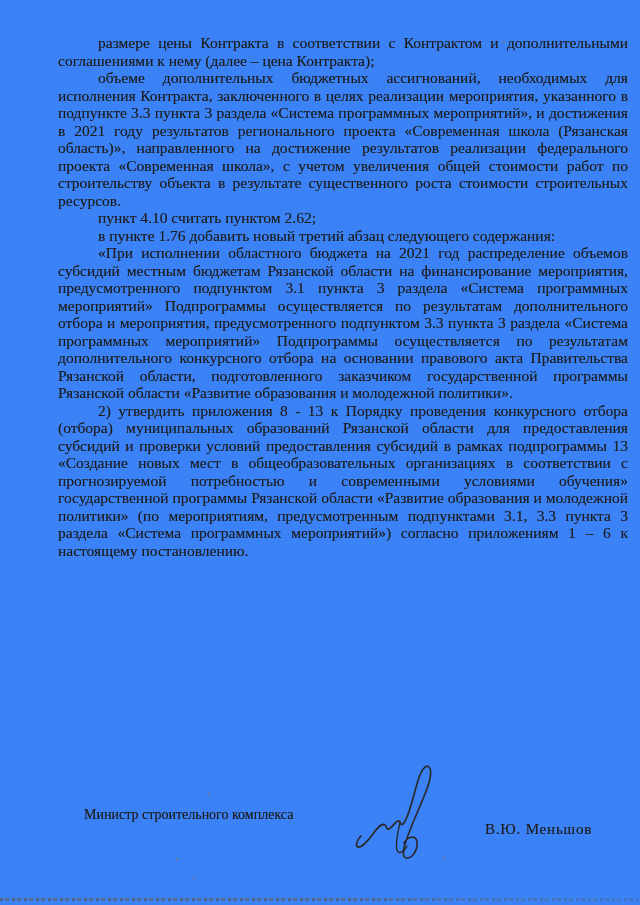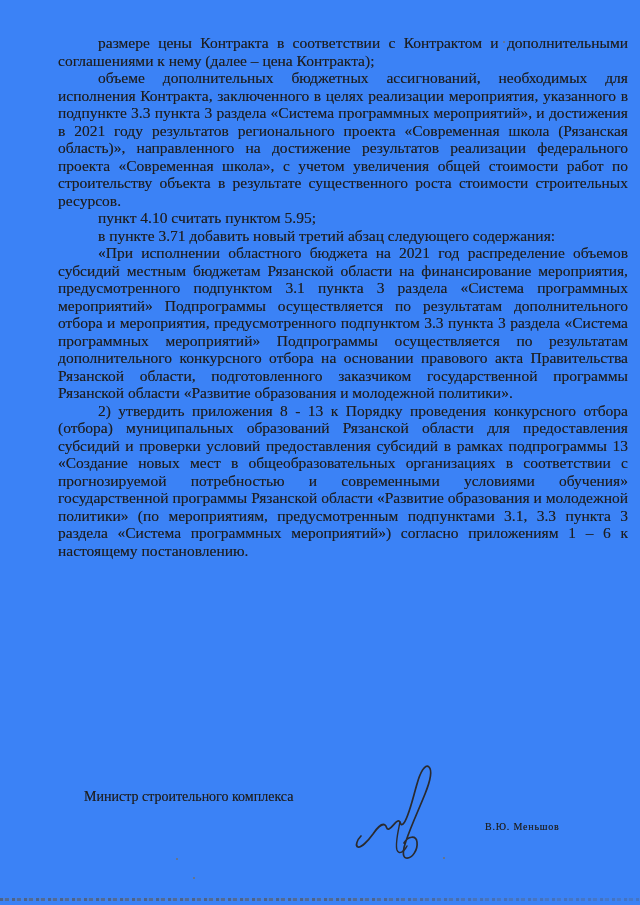--- a/index.html
+++ b/index.html
@@ -27,31 +27,31 @@
     text-shadow: 0 0 0.5px rgba(30,30,30,0.55);
   }
   .content p {
     margin: 0;
     padding: 0;
     text-indent: 40px;
   }
   .sig-label {
     position: absolute;
     left: 84px;
-    top: 788px;
+    top: 806px;
     font-size: 14px;
     line-height: 17px;
     color: #1e1e1e;
     text-shadow: 0 0 0.5px rgba(30,30,30,0.55);
   }
   .sig-name {
     position: absolute;
     left: 485px;
     top: 821px;
-    font-size: 10px;
+    font-size: 15px;
     letter-spacing: 0.8px;
     color: #1e1e1e;
     text-shadow: 0 0 0.5px rgba(30,30,30,0.55);
     white-space: nowrap;
     font-family: Liberation Serif, serif;
   }
   .sig-svg {
     position: absolute;
     left: 345px;
     top: 746px;
@@ -80,22 +80,22 @@
   }
 </style>
 </head>
 <body>
 
 <div class="page">
 
   <div class="content">
     <p>размере цены Контракта в соответствии с Контрактом и дополнительными соглашениями к нему (далее – цена Контракта);</p>
     <p>объеме дополнительных бюджетных ассигнований, необходимых для исполнения Контракта, заключенного в целях реализации мероприятия, указанного в подпункте 3.3 пункта 3 раздела «Система программных мероприятий», и достижения в 2021 году результатов регионального проекта «Современная школа (Рязанская область)», направленного на достижение результатов реализации федерального проекта «Современная школа», с учетом увеличения общей стоимости работ по строительству объекта в результате существенного роста стоимости строительных ресурсов.</p>
-    <p>пункт 4.10 считать пунктом 5.95;</p>
-    <p>в пункте 3.71 добавить новый третий абзац следующего содержания:</p>
+    <p>пункт 4.10 считать пунктом 2.62;</p>
+    <p>в пункте 1.76 добавить новый третий абзац следующего содержания:</p>
     <p>«При исполнении областного бюджета на 2021 год распределение объемов субсидий местным бюджетам Рязанской области на финансирование мероприятия, предусмотренного подпунктом 3.1 пункта 3 раздела «Система программных мероприятий» Подпрограммы осуществляется по результатам дополнительного отбора и мероприятия, предусмотренного подпунктом 3.3 пункта 3 раздела «Система программных мероприятий» Подпрограммы осуществляется по результатам дополнительного конкурсного отбора на основании правового акта Правительства Рязанской области, подготовленного заказчиком государственной программы Рязанской области «Развитие образования и молодежной политики».</p>
     <p>2) утвердить приложения 8 - 13 к Порядку проведения конкурсного отбора (отбора) муниципальных образований Рязанской области для предоставления субсидий и проверки условий предоставления субсидий в рамках подпрограммы 13 «Создание новых мест в общеобразовательных организациях в соответствии с прогнозируемой потребностью и современными условиями обучения» государственной программы Рязанской области «Развитие образования и молодежной политики» (по мероприятиям, предусмотренным подпунктами 3.1, 3.3 пункта 3 раздела «Система программных мероприятий») согласно приложениям 1 – 6 к настоящему постановлению.</p>
   </div>
 
   <div class="sig-label">
     <div>Министр строительного комплекса</div>
   </div>
 
   <svg class="sig-svg" width="100" height="125" viewBox="0 0 100 125" aria-hidden="true">
     <path d="M16,90

